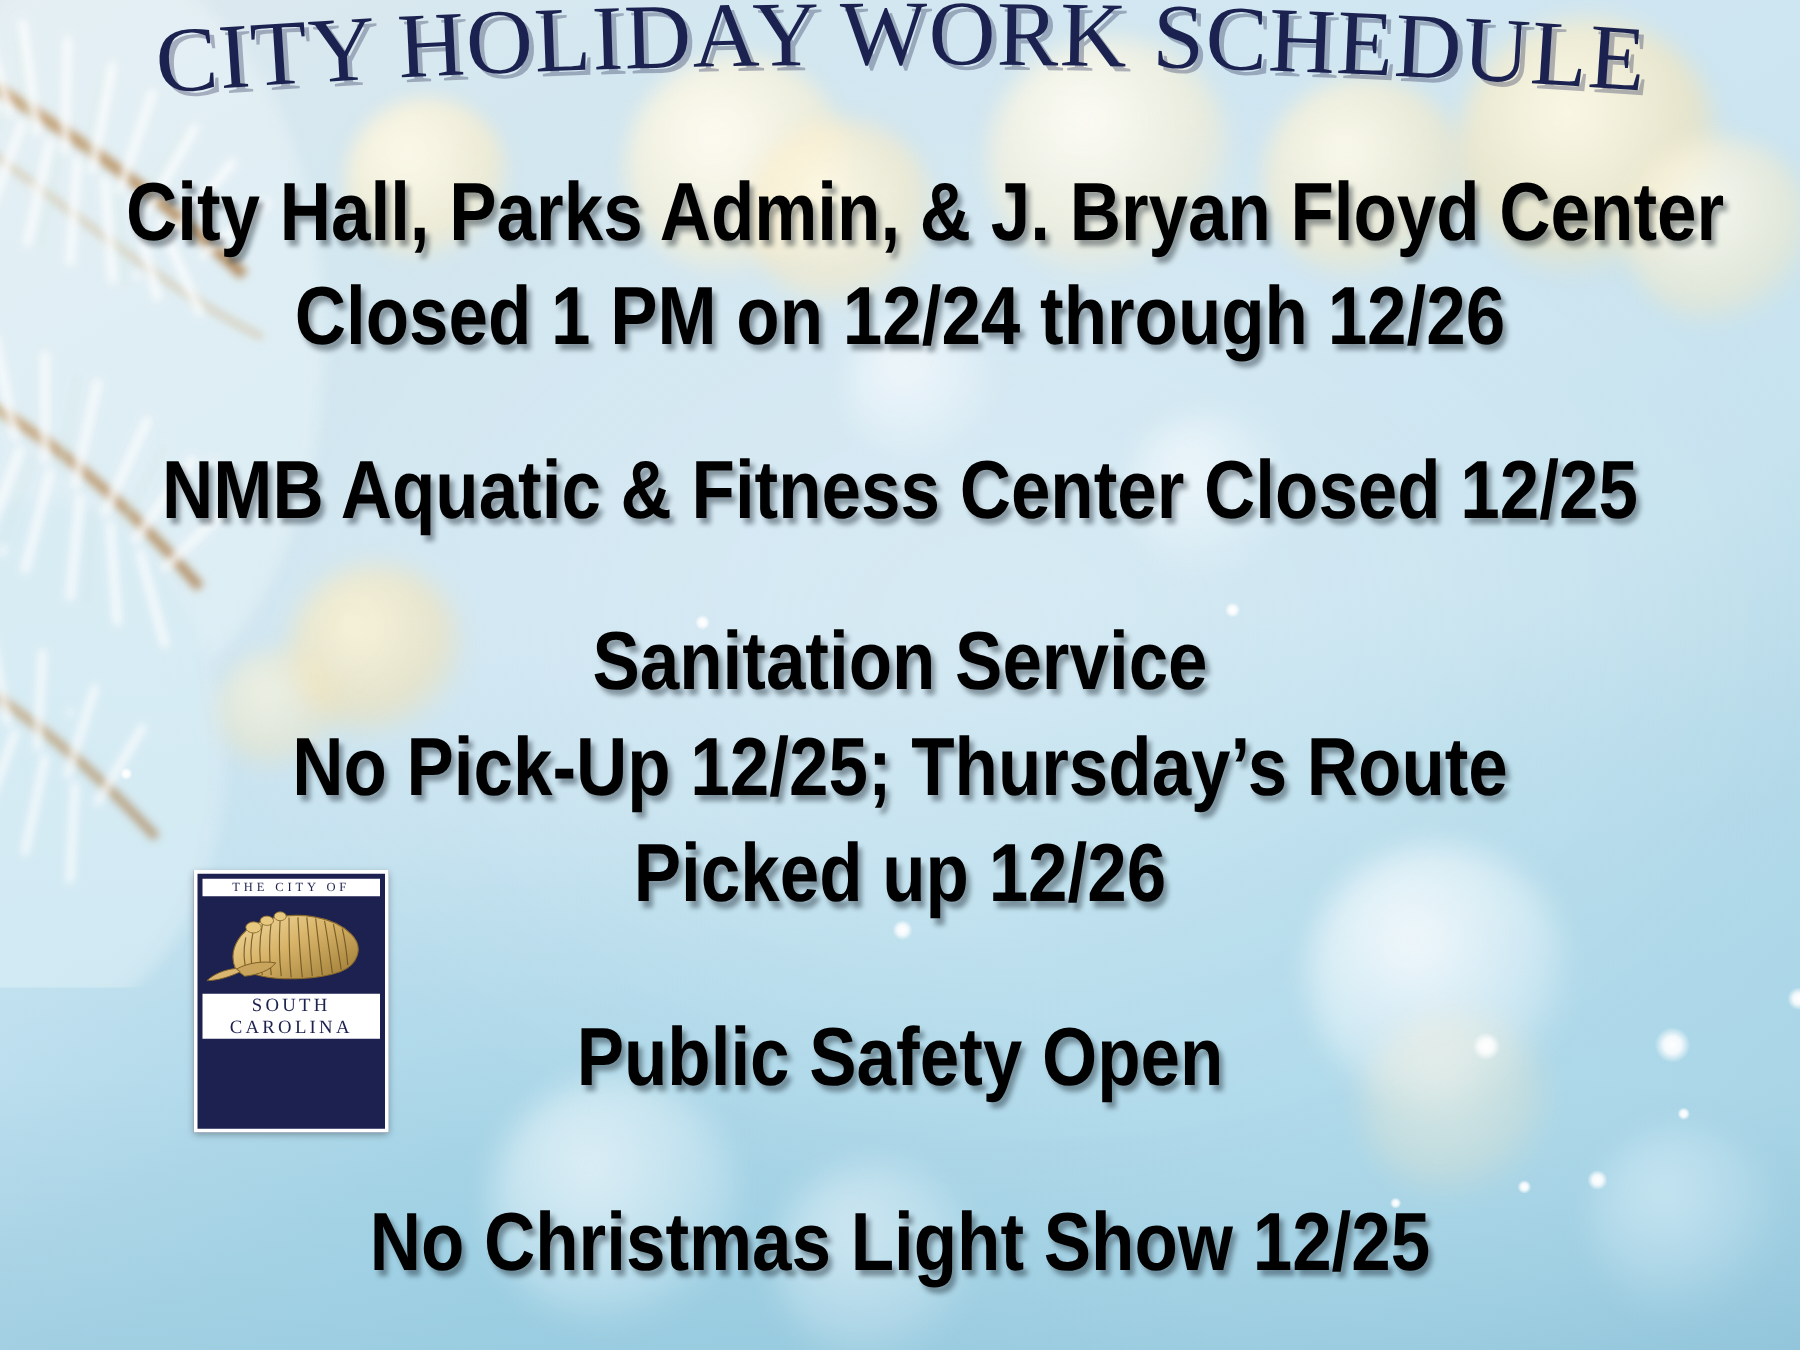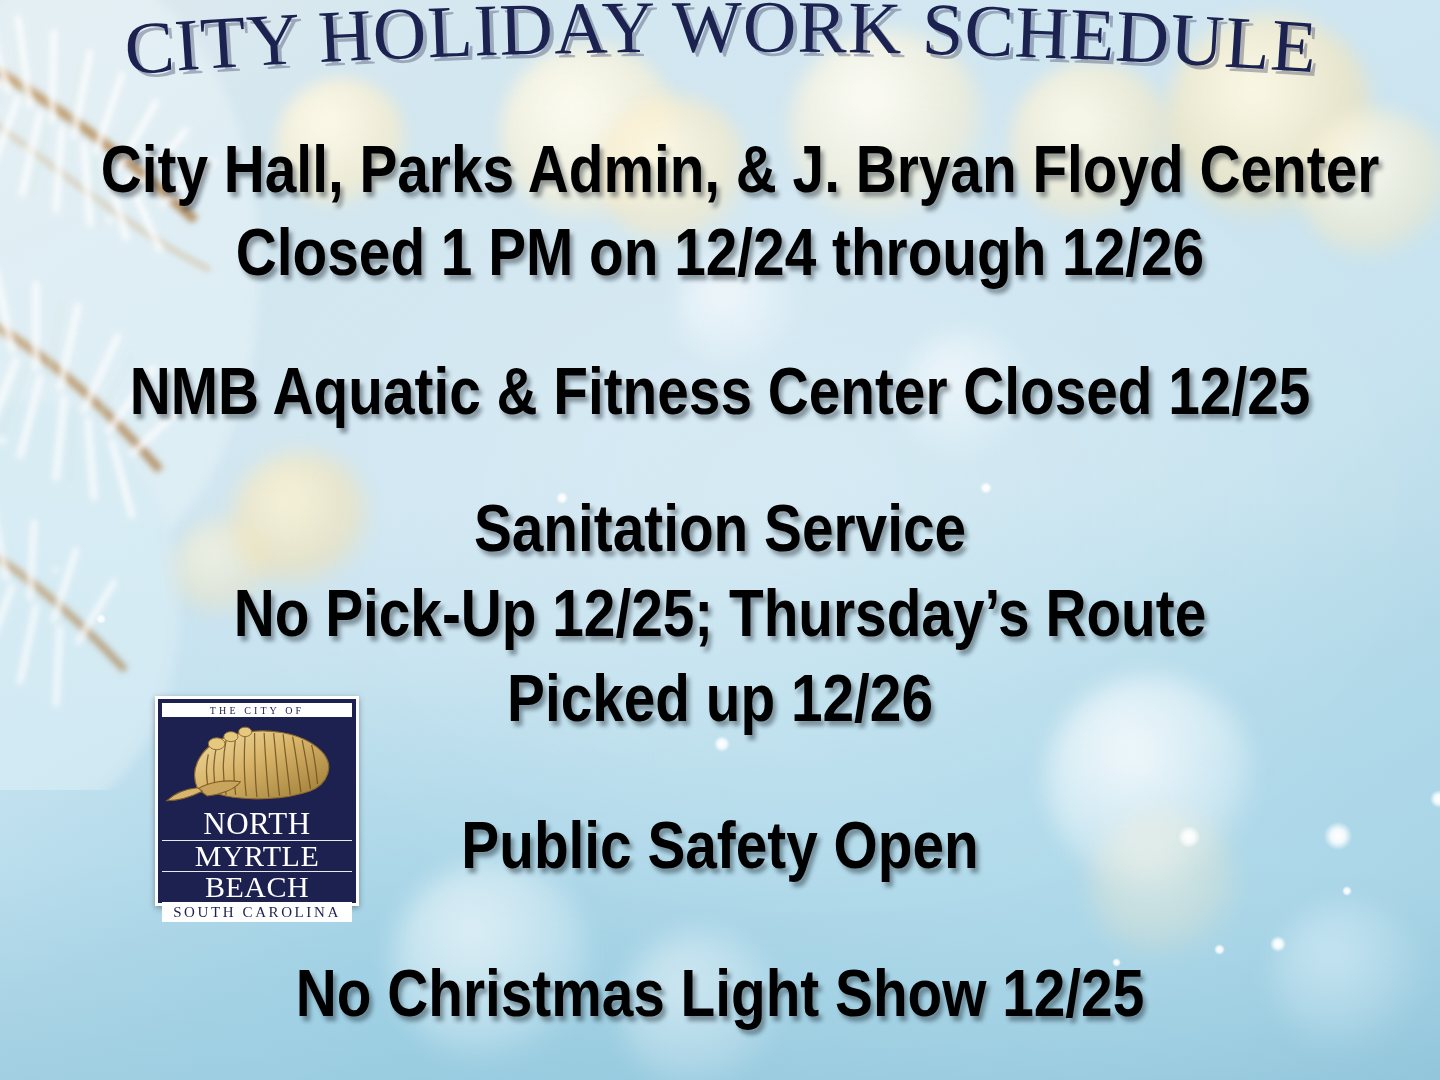--- a/index.html
+++ b/index.html
@@ -104,21 +104,21 @@
   .l4 { top:495px;  font-size:66px; }
   .l5 { top:580px;  font-size:66px; }
   .l6 { top:665px;  font-size:66px; }
   .l7 { top:812px;  font-size:66px; }
   .l8 { top:960px;  font-size:66px; }
 
   
   #city-logo {
     position:absolute;
     left:155px; top:696px;
-    width:204px; height:210px;
+    width:156px; height:210px;
     background:#1c2150;
     border:3px solid #ffffff;
     box-shadow:0 2px 6px rgba(0,0,0,.35);
     padding:4px;
     display:flex; flex-direction:column;
     z-index:30;
   }
   .logo-band {
     background:#ffffff;
     color:#1c2150;
@@ -375,25 +375,18 @@
           <path d="M30,57 C20,58 10,62 4,68 C14,68 26,64 34,60 Z" fill="#d9b570" stroke="#7d6028" stroke-width=".9"></path>
 
           <g fill="#e6c87f" stroke="#8a6a2c" stroke-width=".8">
             <ellipse cx="46" cy="20" rx="7" ry="5"></ellipse>
             <ellipse cx="58" cy="14" rx="6" ry="4.2"></ellipse>
             <ellipse cx="70" cy="10" rx="5.5" ry="4"></ellipse>
           </g>
         </svg>
       </div>
 
-      <div id="logo-words">
-        <div class="logo-word lw-north">NORTH</div>
-        <div class="logo-rule"></div>
-        <div class="logo-word lw-myrtle">MYRTLE</div>
-        <div class="logo-rule"></div>
-        <div class="logo-word lw-beach">BEACH</div>
-      </div>
 
       <div class="logo-band bottom">SOUTH CAROLINA</div>
     </div>
 
   </div>
 </div>
 
 </body></html>

